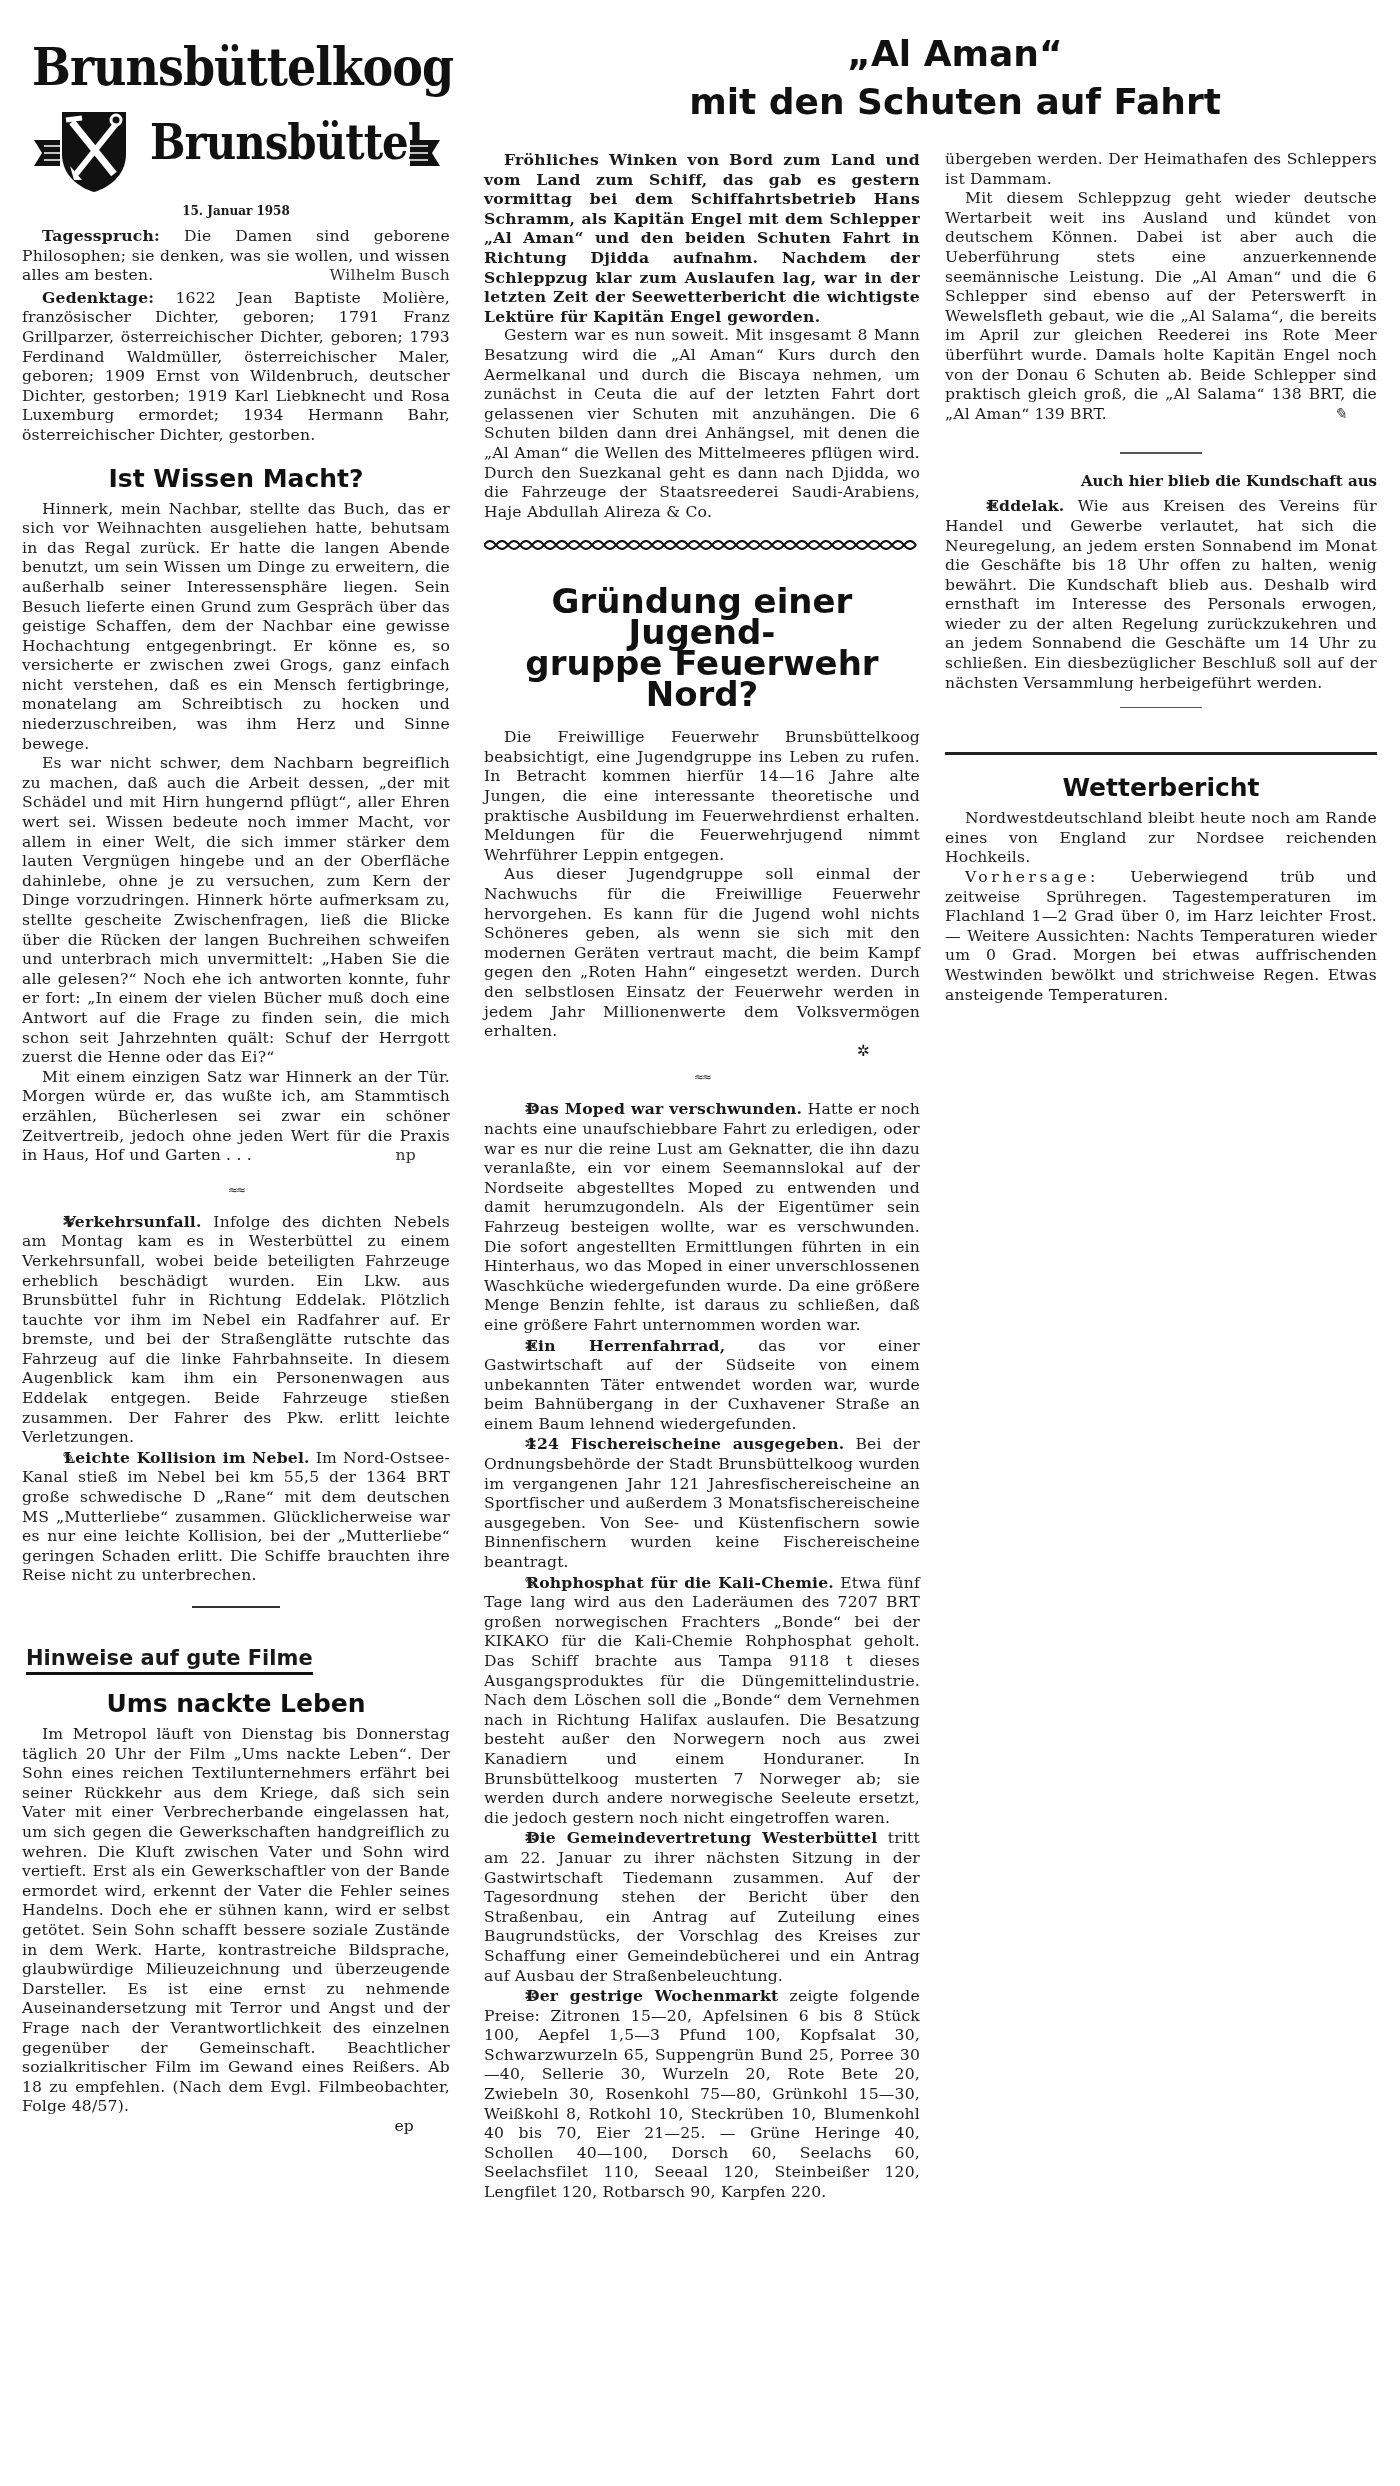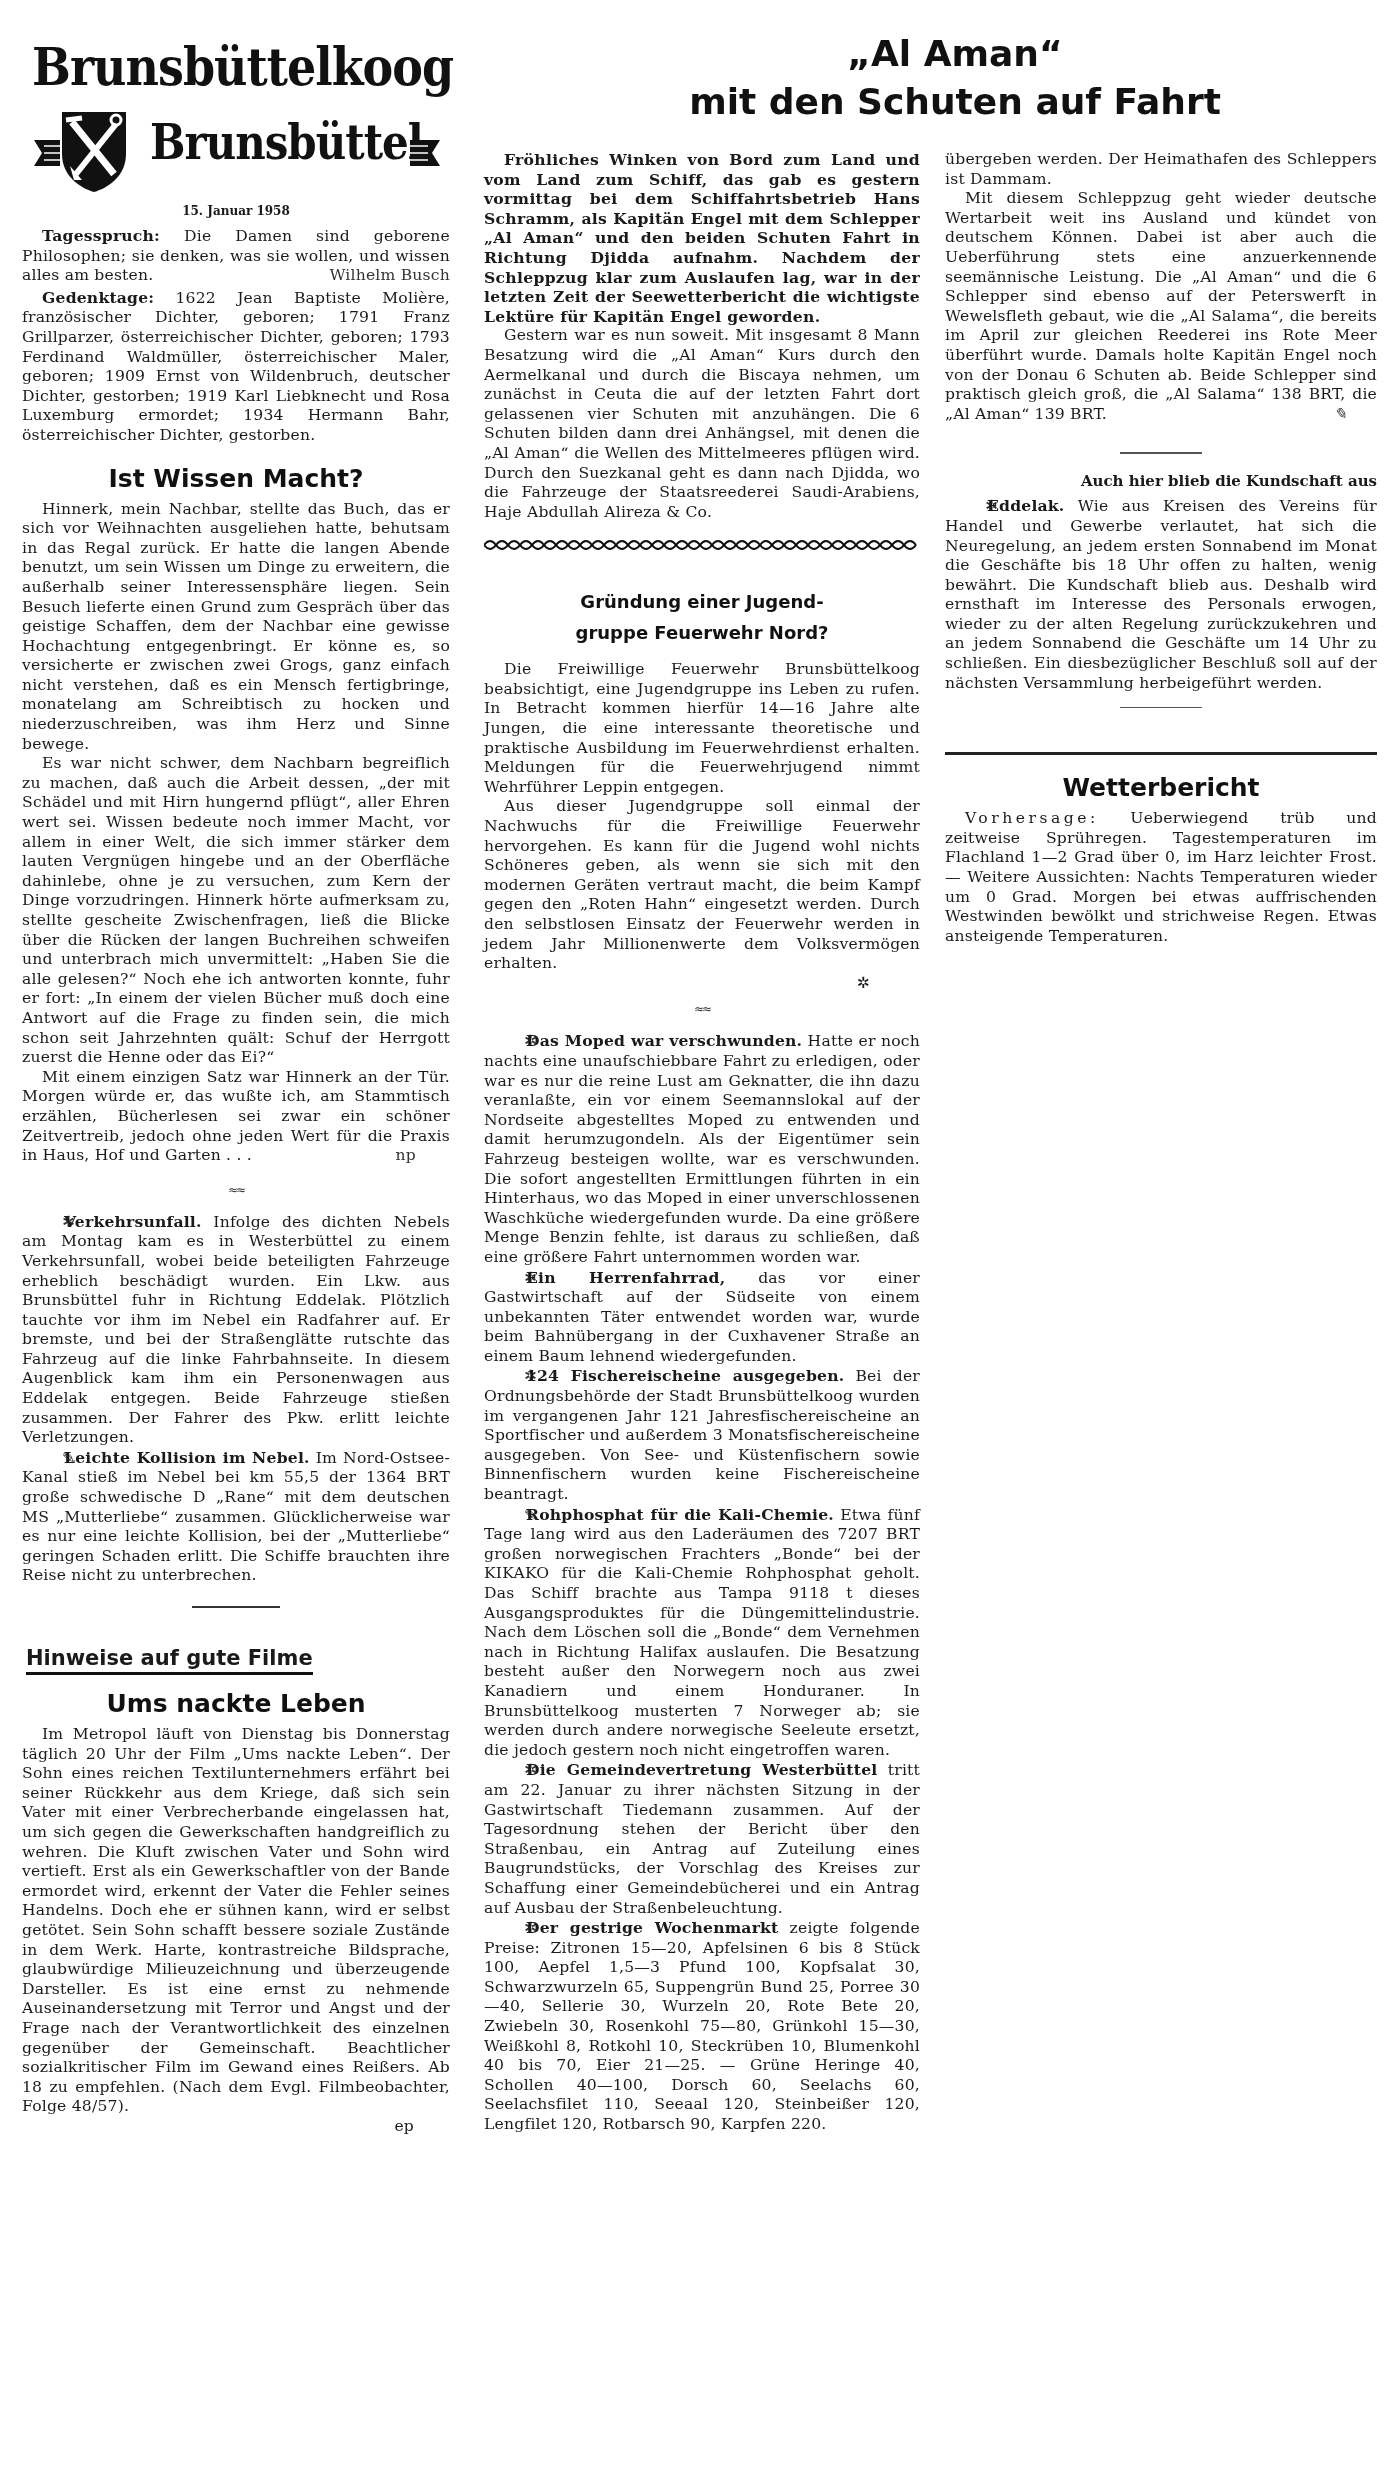--- a/index.html
+++ b/index.html
@@ -33,21 +33,21 @@
   .banner-l { position: absolute; left: 12px; top: 136px; width: 26px; height: 34px; }
   .banner-r { position: absolute; left: 388px; top: 136px; width: 30px; height: 34px; }
   .date { text-align: center; font-weight: bold; font-size: 12px; margin: 14px 0 8px; }
 
   .headline {
     font-family: "DejaVu Sans", "Liberation Sans", sans-serif; font-weight: bold;
     text-align: center; color: #111; margin: 0;
   }
   .h-main { font-size: 36px; line-height: 48px; position: absolute; left: 545px; top: 30px; width: 820px; }
   .h-sec { font-size: 25px; line-height: 30px; margin: 18px 0 6px; }
-  .h-sec2 { font-size: 18px; line-height: 31px; margin: 16px 0 12px; }
+  .h-sec2 { font-size: 34px; line-height: 31px; margin: 16px 0 18px; }
   .h-small { font-family: "DejaVu Serif", serif; font-weight: bold; font-size: 15px; text-align: right; margin: 18px 0 6px; }
   .h-rubric {
     font-family: "DejaVu Sans", sans-serif; font-weight: bold; font-size: 21px;
     display: inline-block; border-bottom: 3px solid #111; padding-bottom: 2px; margin: 18px 4px 10px;
   }
   .lead p { font-weight: bold; letter-spacing: 0.3px; }
 
   .sep-wave { text-align: center; font-size: 12px; line-height: 12px; margin: 10px 0 16px; letter-spacing: -2px; color: #222; }
   .sep-rule { width: 88px; height: 2px; background: #333; margin: 20px auto; }
   .sep-long { height: 3px; background: #222; margin: 46px 0 18px; }
@@ -155,15 +155,16 @@
 
     <div class="sep-short" style="margin-top:28px"></div>
 
     <h3 class="h-small">Auch hier blieb die Kundschaft aus</h3>
     <p class="indent"><span class="star">✲</span><b>Eddelak.</b><span> Wie aus Kreisen des Vereins für Handel und Gewerbe verlautet, hat sich die Neuregelung, an jedem ersten Sonnabend im Monat die Geschäfte bis 18 Uhr offen zu halten, wenig bewährt. Die Kundschaft blieb aus. Deshalb wird ernsthaft im Interesse des Personals erwogen, wieder zu der alten Regelung zurückzukehren und an jedem Sonnabend die Geschäfte um 14 Uhr zu schließen. Ein diesbezüglicher Beschluß soll auf der nächsten Versammlung herbeigeführt werden.</span></p>
 
     <div class="sep-short" style="width:82px;height:1px"></div>
     <div class="sep-long" style="margin-top:44px"></div>
 
     <h2 class="headline h-sec" style="margin-top:8px">Wetterbericht</h2>
+    <p class="indent">Nordwestdeutschland bleibt heute noch am Rande eines von England zur Nordsee reichenden Hochkeils.</p>
     <p class="indent"><span class="spaced">Vorhersage:</span><span> Ueberwiegend trüb und zeitweise Sprühregen. Tagestemperaturen im Flachland 1—2 Grad über 0, im Harz leichter Frost. — Weitere Aussichten: Nachts Temperaturen wieder um 0 Grad. Morgen bei etwas auffrischenden Westwinden bewölkt und strichweise Regen. Etwas ansteigende Temperaturen.</span></p>
   </div>
 </div>
 
 </body></html>

